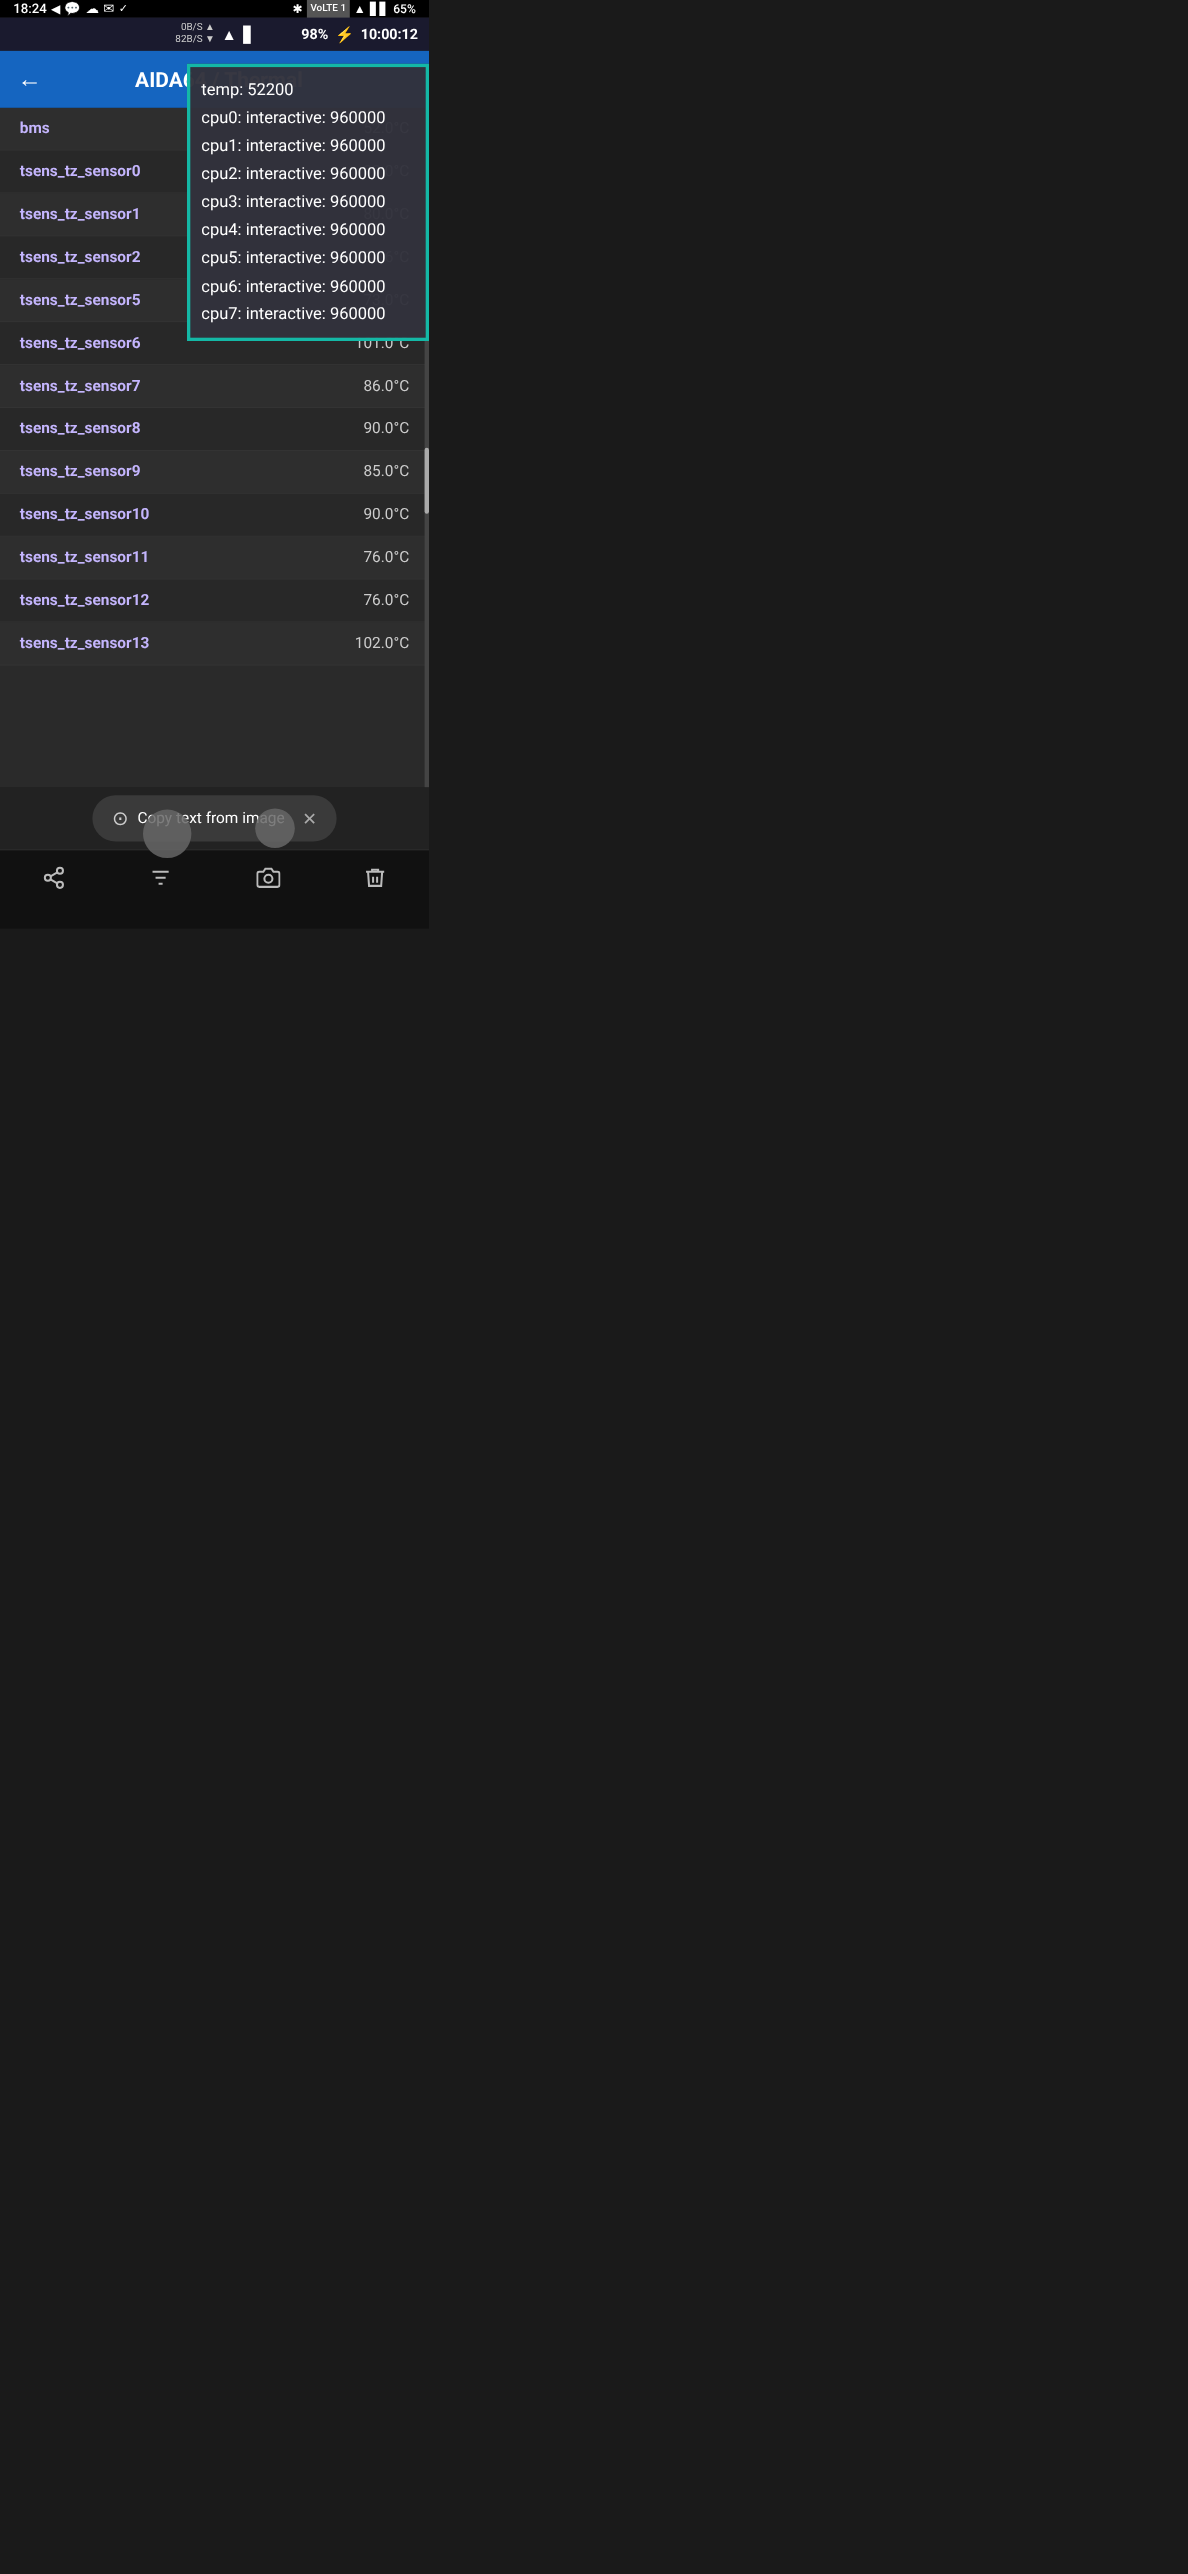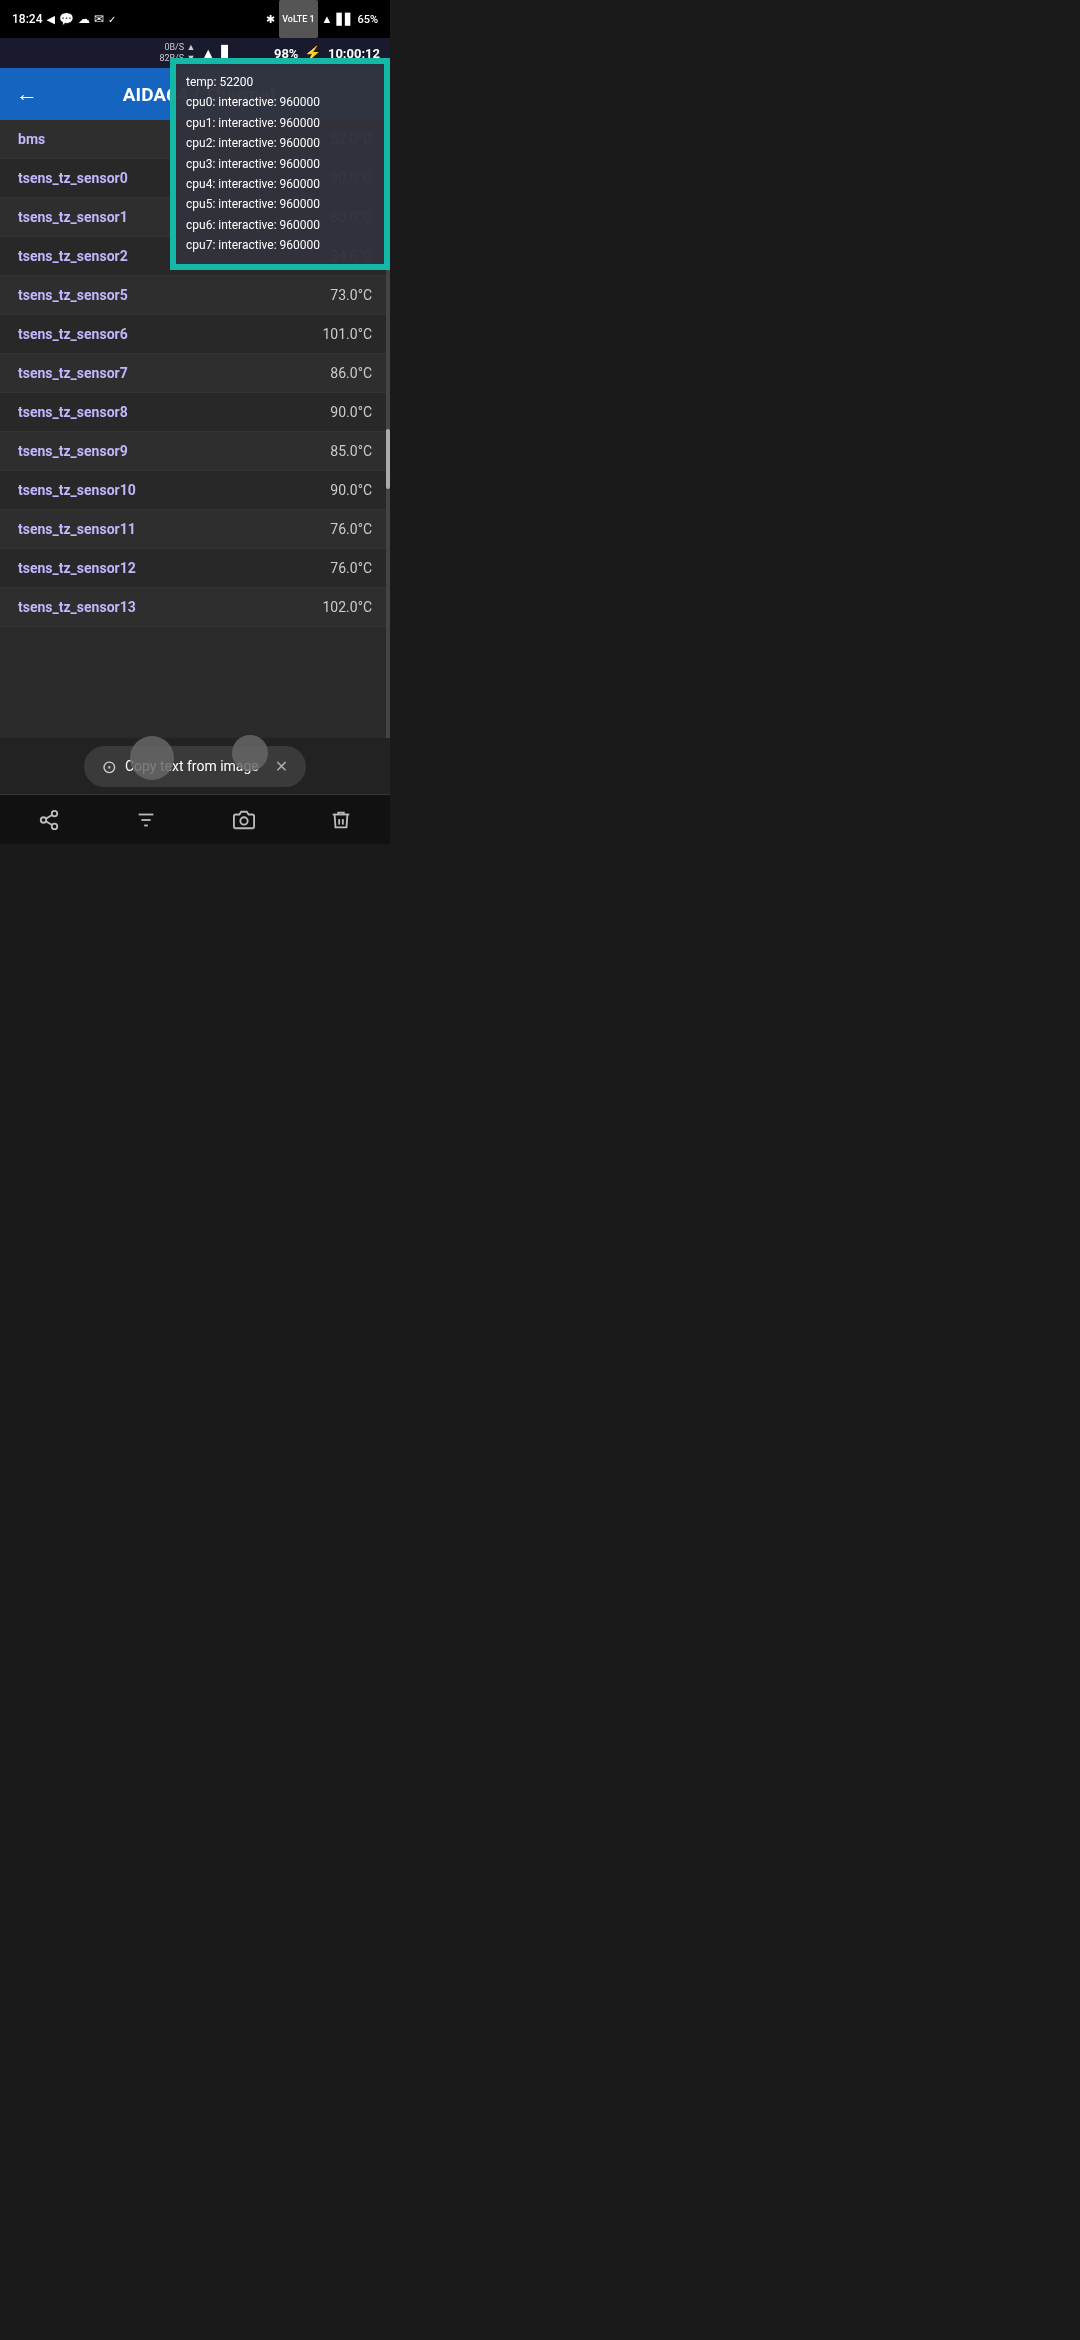--- a/index.html
+++ b/index.html
@@ -9,21 +9,21 @@
       height: 844px;
       background: #1a1a1a;
       font-family: 'Roboto', Arial, sans-serif;
       overflow: hidden;
       position: relative;
     }
 
     
     .status-bar {
       width: 100%;
-      height: 38px;
+      height: 16px;
       background: #000;
       display: flex;
       justify-content: space-between;
       padding: 0 12px;
       color: #fff;
       font-size: 12px;
       font-weight: 500;
       position: relative;
       z-index: 100;
     }
@@ -64,24 +64,24 @@
       color: #4fc3f7;
       font-size: 14px;
     }
 
     
     .tooltip-overlay {
       position: absolute;
       top: 58px;
       right: 0;
       background: rgba(50, 50, 60, 0.97);
-      border: 6px solid #14b8a6;
+      border: 3px solid #14b8a6;
       padding: 8px 10px;
       z-index: 200;
-      font-size: 12px;
+      font-size: 15px;
       color: #fff;
       line-height: 1.7;
       min-width: 220px;
     }
 
     
     .app-bar {
       width: 100%;
       height: 52px;
       background: #1565c0;

